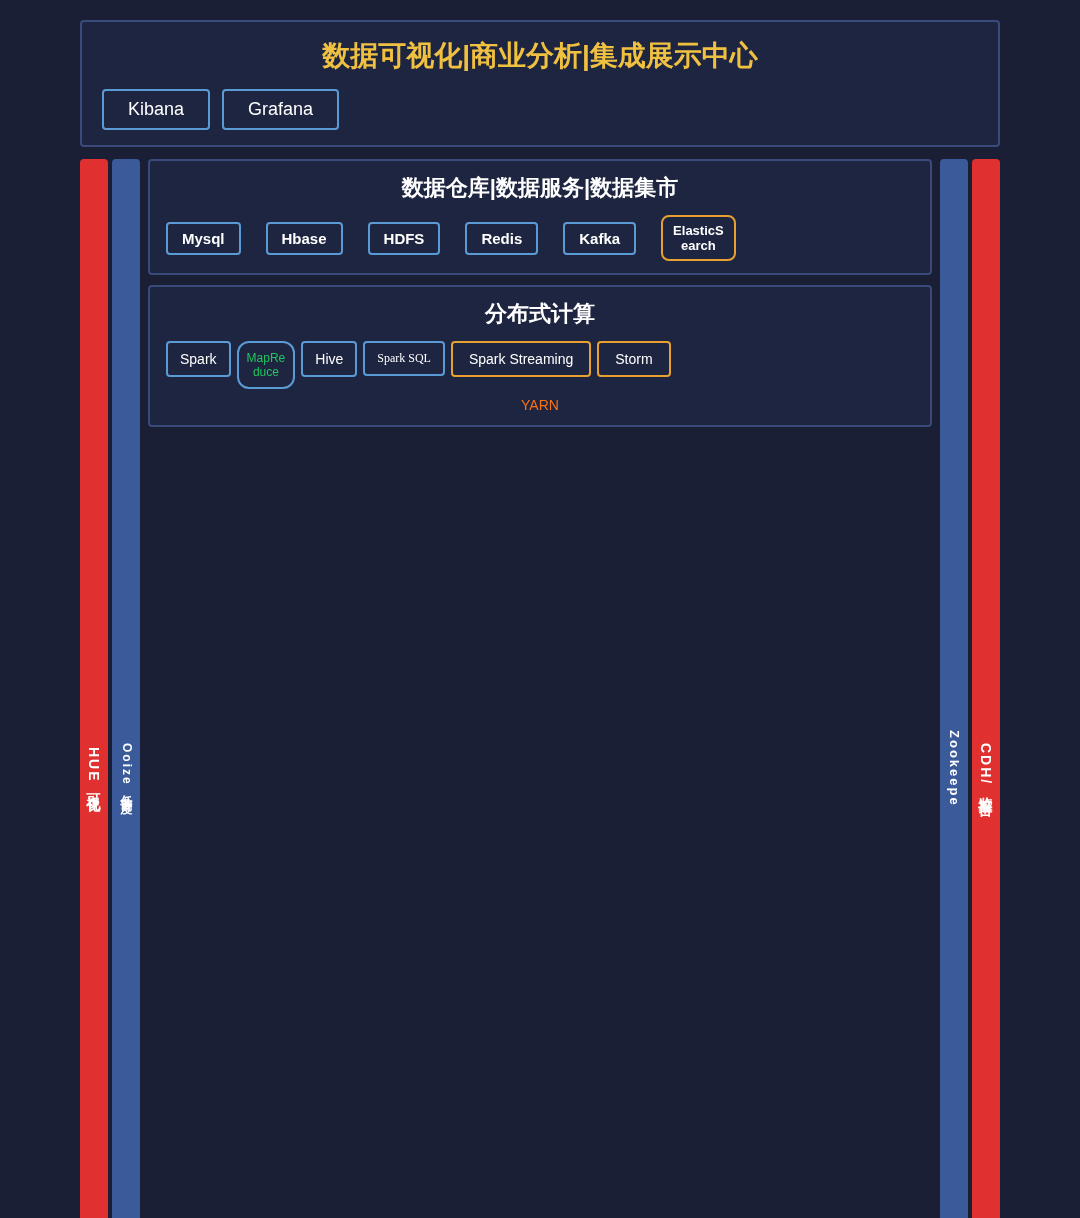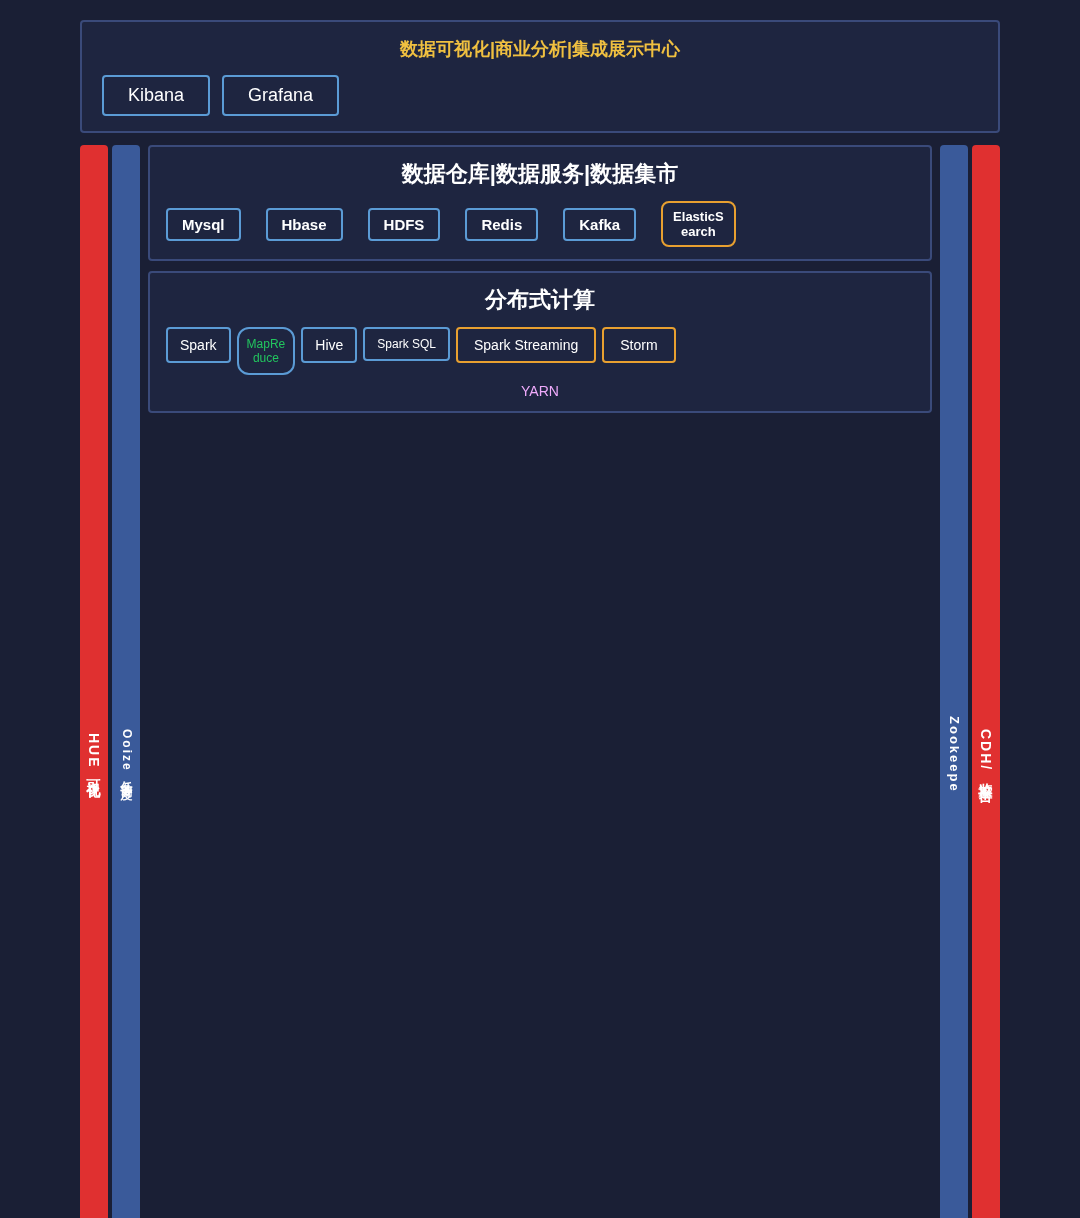--- a/index.html
+++ b/index.html
@@ -21,21 +21,21 @@
     
     .viz-section {
       background: #1e2540;
       border: 2px solid #3a4a7a;
       border-radius: 4px;
       padding: 15px 20px;
       margin-bottom: 12px;
     }
     .section-title {
       text-align: center;
-      font-size: 18px;
+      font-size: 28px;
       font-weight: bold;
       color: #f0c040;
       margin-bottom: 14px;
     }
     .tools-row {
       display: flex;
       gap: 12px;
       justify-content: flex-start;
       align-items: center;
       text-align: center;
@@ -166,21 +166,21 @@
     .compute-box-orange {
       border: 2px solid #e8a030;
       border-radius: 4px;
       padding: 8px 16px;
       color: #ffffff;
       font-size: 14px;
       background: transparent;
     }
     .yarn-label {
       text-align: center;
-      color: #f0abfc;
+      color: #f97316;
       font-size: 14px;
       margin-top: 4px;
     }
   </style>
 </head>
 <body>
 
 <div class="main-container">
 
   <div class="viz-section">
@@ -211,21 +211,21 @@
           <div class="db-box-orange-sm">ElasticS<br>earch</div>
         </div>
       </div>
 
       <div class="compute-section">
         <div class="subsection-title">分布式计算</div>
         <div class="compute-tools-row">
           <div class="compute-box-blue">Spark</div>
           <div class="compute-box-blue-sm">MapRe<br>duce</div>
           <div class="compute-box-blue">Hive</div>
-          <div class="compute-box-blue" style="font-size:12px;">Spark SQL</div>
+          <div class="compute-box-blue" style="font-size:12px;font-family:Liberation Serif, serif;">Spark SQL</div>
           <div class="compute-box-orange">Spark Streaming</div>
           <div class="compute-box-orange">Storm</div>
         </div>
         <div class="yarn-label">YARN</div>
       </div>
 
     </div>
 
     <div class="side-bar-right">
       <div class="vertical-bar blue-bar" style="height:100%; font-size:13px;">Zookeepе</div>

